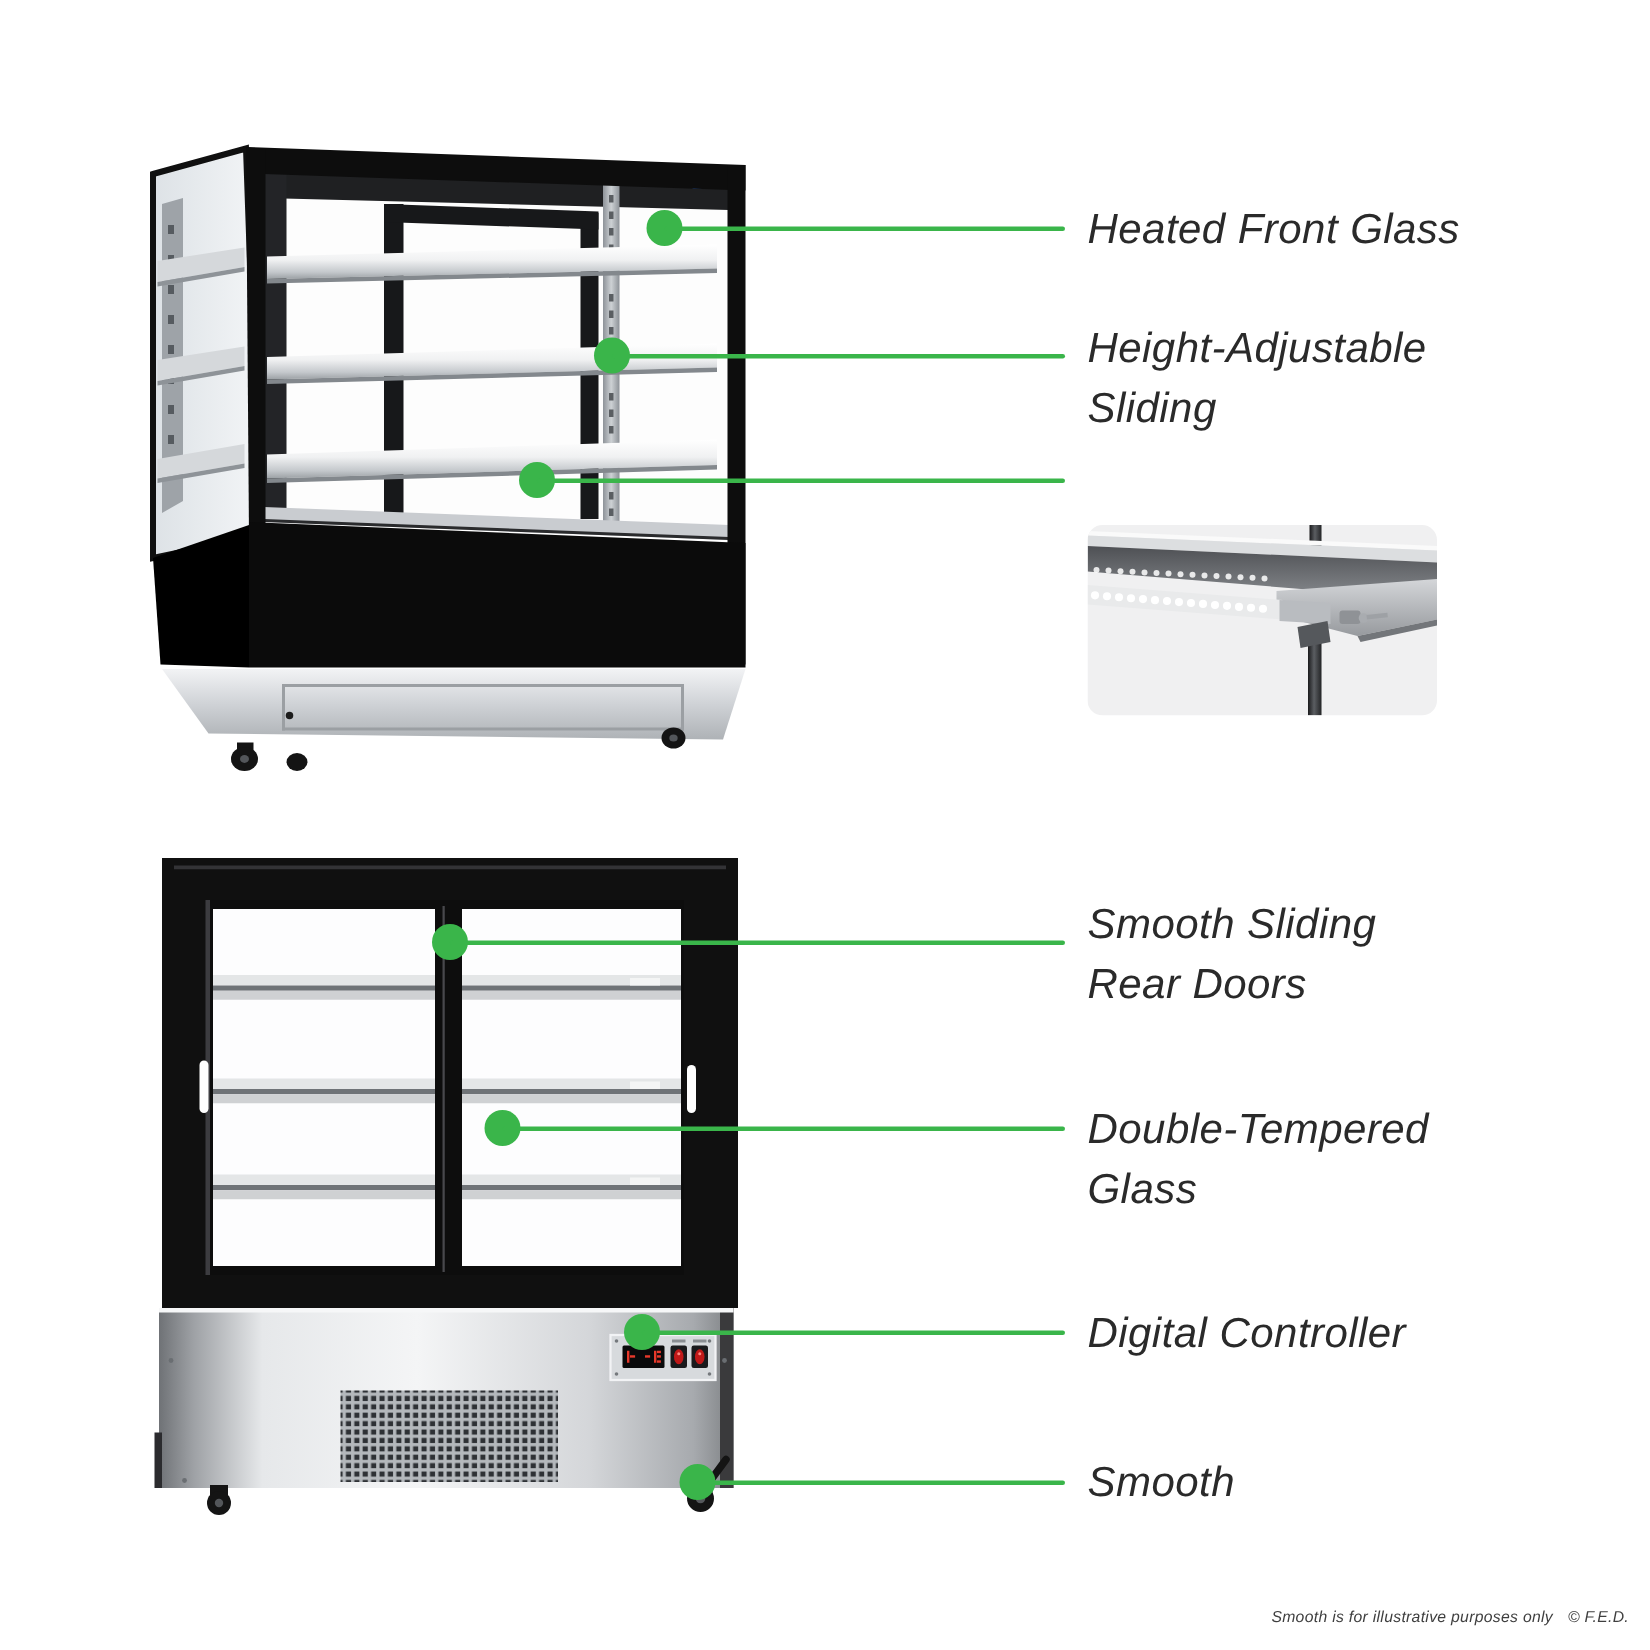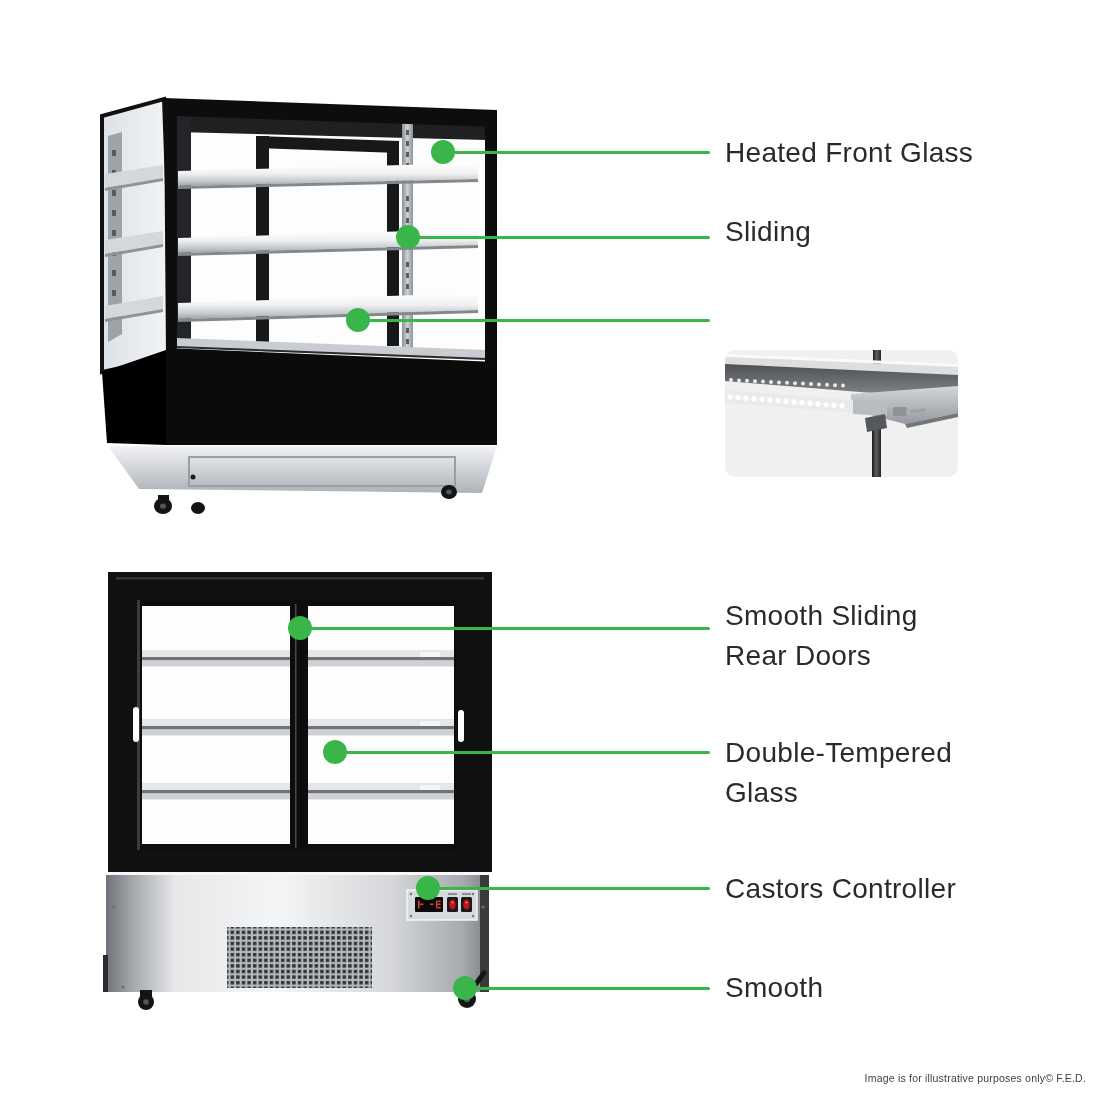--- a/index.html
+++ b/index.html
@@ -1,37 +1,38 @@
 <!DOCTYPE html>
 <html style="--accent-green: #3ab54a; --label: #2a2a2a; --footer: #3f3f3f; --logo-blue: #2f6fd8;"><head>
 <meta charset="utf-8">
 <style>
   html,body{margin:0;padding:0;background:#ffffff;}
   .canvas{
     position:relative;width:1100px;height:1100px;background:#ffffff;overflow:hidden;
     font-family:"Liberation Sans","DejaVu Sans",sans-serif;
+    font-style:italic;
   }
   svg{position:absolute;display:block;}
   .callout-label{
     position:absolute;left:725px;color:var(--label,#2a2a2a);
     font-size:28px;line-height:40px;font-weight:500;letter-spacing:.3px;
   }
   .callout-label .ln{white-space:nowrap;}
   .dot{
     position:absolute;width:24px;height:24px;border-radius:50%;
     background:var(--accent-green,#3ab54a);
   }
   .leader{
     position:absolute;height:3px;background:var(--accent-green,#3ab54a);border-radius:2px;
   }
   .footer-note{
     position:absolute;right:14px;top:1072px;font-size:10.5px;color:var(--footer,#3f3f3f);
     letter-spacing:.2px;white-space:nowrap;
   }
-  .footer-note .copy{}
+  .footer-note .copy{margin-left:10px;}
 </style>
 </head>
 <body>
 
 <div class="canvas">
 
   <svg style="left:88px;top:85px;" width="420" height="435" viewBox="88 85 420 435">
     <defs>
       <linearGradient id="gSide" x1="0" y1="0" x2="1" y2="0">
         <stop offset="0" stop-color="#dde2e6"></stop>
@@ -335,34 +336,35 @@
   <div class="dot" style="left:416px;top:876px;"></div>
   <div class="leader" style="left:428px;top:886.5px;width:282px;"></div>
 
   <div class="dot" style="left:453px;top:976px;"></div>
   <div class="leader" style="left:465px;top:986.5px;width:245px;"></div>
 
   <div class="callout-label" style="top:133px;">
     <div class="ln">Heated Front Glass</div>
   </div>
   <div class="callout-label" style="top:212px;">
+    <div class="ln">Height-Adjustable</div>
     <div class="ln">Sliding</div>
   </div>
   <div class="callout-label" style="top:596px;">
     <div class="ln">Smooth Sliding</div>
     <div class="ln">Rear Doors</div>
   </div>
   <div class="callout-label" style="top:733px;">
     <div class="ln">Double-Tempered</div>
     <div class="ln">Glass</div>
   </div>
   <div class="callout-label" style="top:869px;">
-    <div class="ln">Castors Controller</div>
+    <div class="ln">Digital Controller</div>
   </div>
   <div class="callout-label" style="top:968px;">
     <div class="ln">Smooth</div>
   </div>
 
   <div class="footer-note">
-    <span>Image is for illustrative purposes only</span><span class="copy">© F.E.D.</span>
+    <span>Smooth is for illustrative purposes only</span><span class="copy">© F.E.D.</span>
   </div>
 
 </div>
 
 </body></html>

